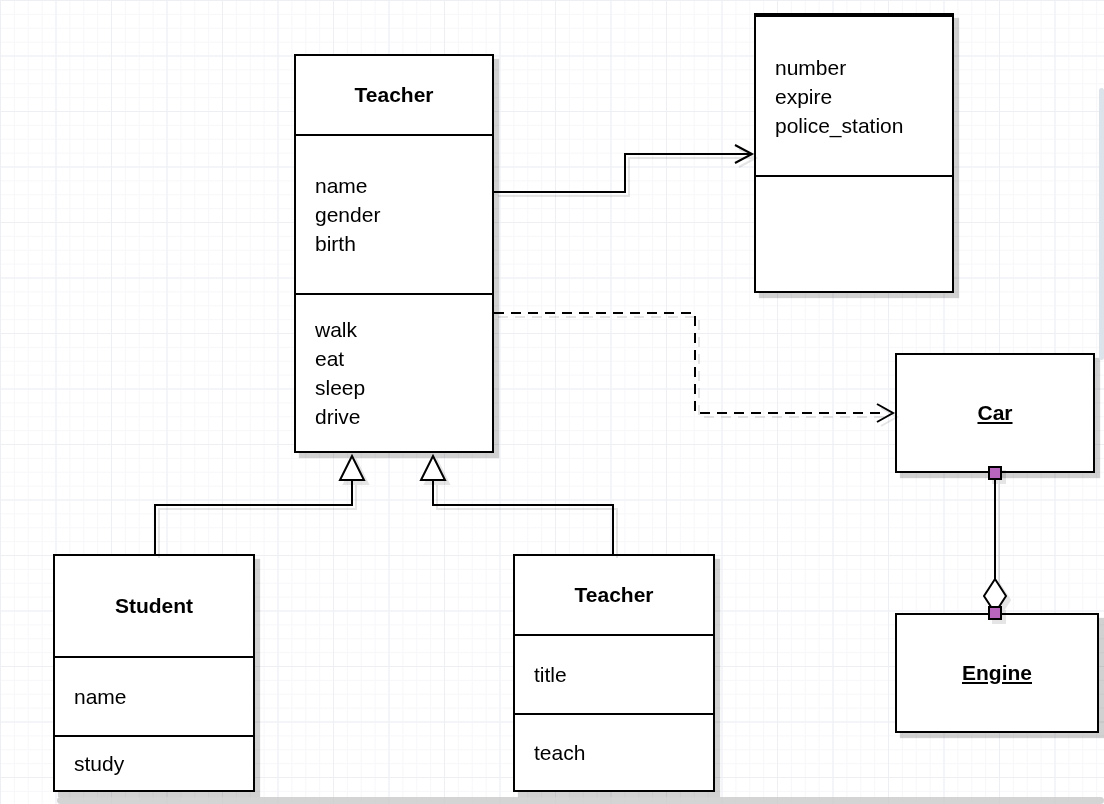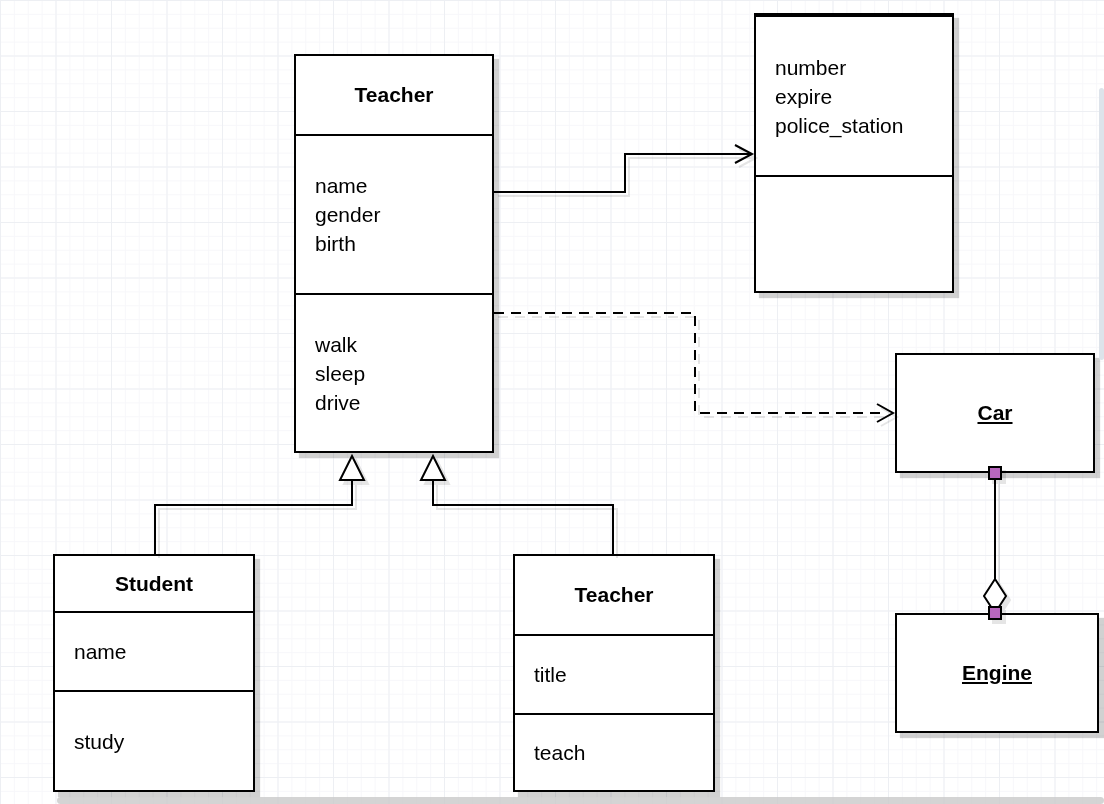--- a/index.html
+++ b/index.html
@@ -82,20 +82,21 @@
 
   <div class="uml-class" style="left:294px;top:54px;width:200px;height:399px">
     <div class="uml-title" style="height:78px">Teacher</div>
     <div class="uml-comp" style="flex:0 0 159px">
       <div class="member">name</div>
       <div class="member">gender</div>
       <div class="member">birth</div>
     </div>
     <div class="uml-comp" style="flex:1 1 auto">
       <div class="member">walk</div>
+      <div class="member">eat</div>
       <div class="member">sleep</div>
       <div class="member">drive</div>
     </div>
   </div>
 
   <div class="uml-class" style="left:754px;top:13px;width:200px;height:280px">
     <div class="uml-comp" style="flex:0 0 160px">
       <div class="member">number</div>
       <div class="member">expire</div>
       <div class="member">police_station</div>
@@ -105,21 +106,21 @@
 
   <div class="uml-class" style="left:895px;top:353px;width:200px;height:120px">
     <div class="uml-title fill">Car</div>
   </div>
 
   <div class="uml-class" style="left:895px;top:613px;width:204px;height:120px">
     <div class="uml-title fill">Engine</div>
   </div>
 
   <div class="uml-class" style="left:53px;top:554px;width:202px;height:238px">
-    <div class="uml-title" style="height:55px">Student</div>
+    <div class="uml-title" style="height:100px">Student</div>
     <div class="uml-comp" style="flex:0 0 79px">
       <div class="member">name</div>
     </div>
     <div class="uml-comp" style="flex:1 1 auto">
       <div class="member">study</div>
     </div>
   </div>
 
   <div class="uml-class" style="left:513px;top:554px;width:202px;height:238px">
     <div class="uml-title" style="height:78px">Teacher</div>

